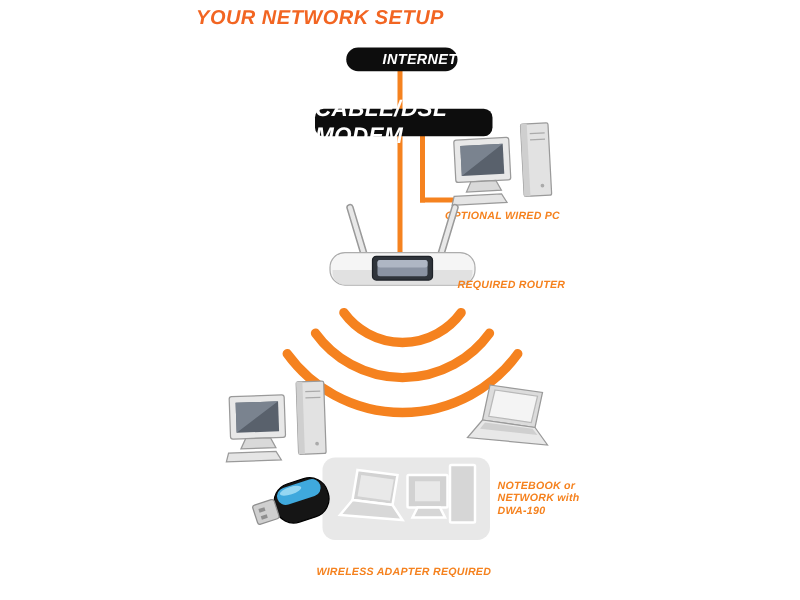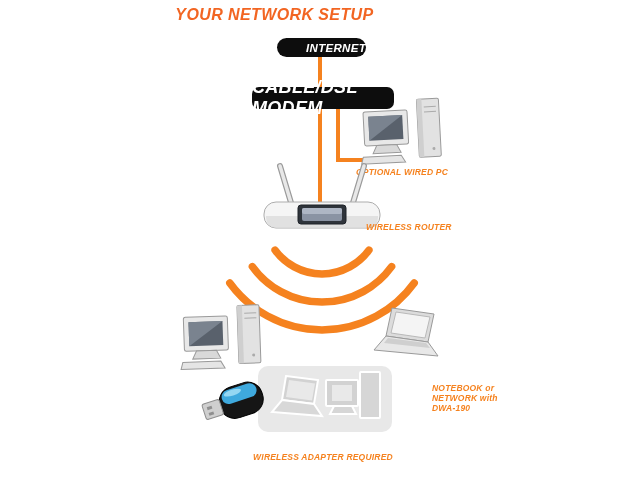--- a/index.html
+++ b/index.html
@@ -1,19 +1,18 @@
 <!DOCTYPE html>
 <html><head>
 <meta charset="utf-8">
 <style>
   html,body{margin:0;padding:0;background:#ffffff;}
   .canvas{
     position:relative;width:512px;height:480px;background:#ffffff;overflow:hidden;
     font-family:"Liberation Sans", sans-serif;
-    padding-left:37px;
   }
   .title{
     position:absolute;left:0;right:0;top:6px;margin:0;text-align:center;
     font:italic bold 16px "Liberation Sans", sans-serif;color:#F26522;letter-spacing:.4px;
   }
   .pill{
     position:absolute;background:#0d0d0d;color:#ffffff;display:flex;align-items:center;justify-content:center;
     font:italic bold 11.5px "Liberation Sans", sans-serif;letter-spacing:.3px;
   }
   .pill-internet{left:277px;top:38px;width:89px;height:19px;border-radius:10px;justify-content:flex-end;}
@@ -78,21 +77,21 @@
       <line x1="94" y1="48" x2="106" y2="8" stroke="#e8e8e8" stroke-width="3.5" stroke-linecap="round"></line>
     </g>
     <g>
       <rect x="6" y="44" width="116" height="26" rx="12" fill="#f5f5f5" stroke="#adadad"></rect>
       <path d="M8 58 h112 v2 a10 10 0 0 1 -10 10 h-92 a10 10 0 0 1 -10 -10 z" fill="#dcdcdc" opacity="0.8"></path>
       <rect x="40" y="47" width="48" height="19" rx="3" fill="#2f343b" stroke="#1e2228"></rect>
       <rect x="44" y="50" width="40" height="13" rx="2" fill="#8a93a3"></rect>
       <rect x="44" y="50" width="40" height="6" rx="2" fill="#aeb6c4"></rect>
     </g>
   </svg>
-  <div class="olabel" style="left:366px;top:222px;">WIRELESS ROUTER</div>
+  <div class="olabel" style="left:366px;top:222px;">REQUIRED ROUTER</div>
 
   <svg class="abs" style="left:210px;top:238px;" width="224" height="100" viewBox="0 0 224 100">
     <g fill="none" stroke="#F5821F" stroke-width="7.5" stroke-linecap="round">
       <path d="M 65.1 12.1 A 58 58 0 0 0 158.9 12.1"></path>
       <path d="M 42.4 28.6 A 86 86 0 0 0 181.6 28.6"></path>
       <path d="M 19.8 45 A 114 114 0 0 0 204.2 45"></path>
     </g>
   </svg>
 
   <svg class="abs" style="left:180px;top:302px;" width="88" height="70" viewBox="0 0 88 70">
@@ -145,21 +144,21 @@
     <g transform="rotate(-18 35 28)">
       <rect x="22" y="11" width="44" height="32" rx="15" fill="#151515" stroke="#000000"></rect>
       <rect x="26" y="13" width="36" height="14" rx="7" fill="#3fa9dd"></rect>
       <ellipse cx="38" cy="17" rx="9" ry="3" fill="#9fdcf4" opacity="0.9"></ellipse>
       <rect x="5" y="19" width="18" height="16" rx="2" fill="#cfcfcf" stroke="#8f8f8f"></rect>
       <rect x="9" y="23" width="5" height="3" fill="#8f8f8f"></rect>
       <rect x="9" y="29" width="5" height="3" fill="#8f8f8f"></rect>
     </g>
   </svg>
 
-  <div class="olabel client-label" style="left:398px;top:383px;margin-left:34px;">
+  <div class="olabel client-label" style="left:398px;top:383px;">
     <div>NOTEBOOK or</div>
     <div>NETWORK with</div>
     <div>DWA-190</div>
   </div>
 
   <div class="olabel adapter-label">WIRELESS ADAPTER REQUIRED</div>
 
 </div>
 
 </body></html>

